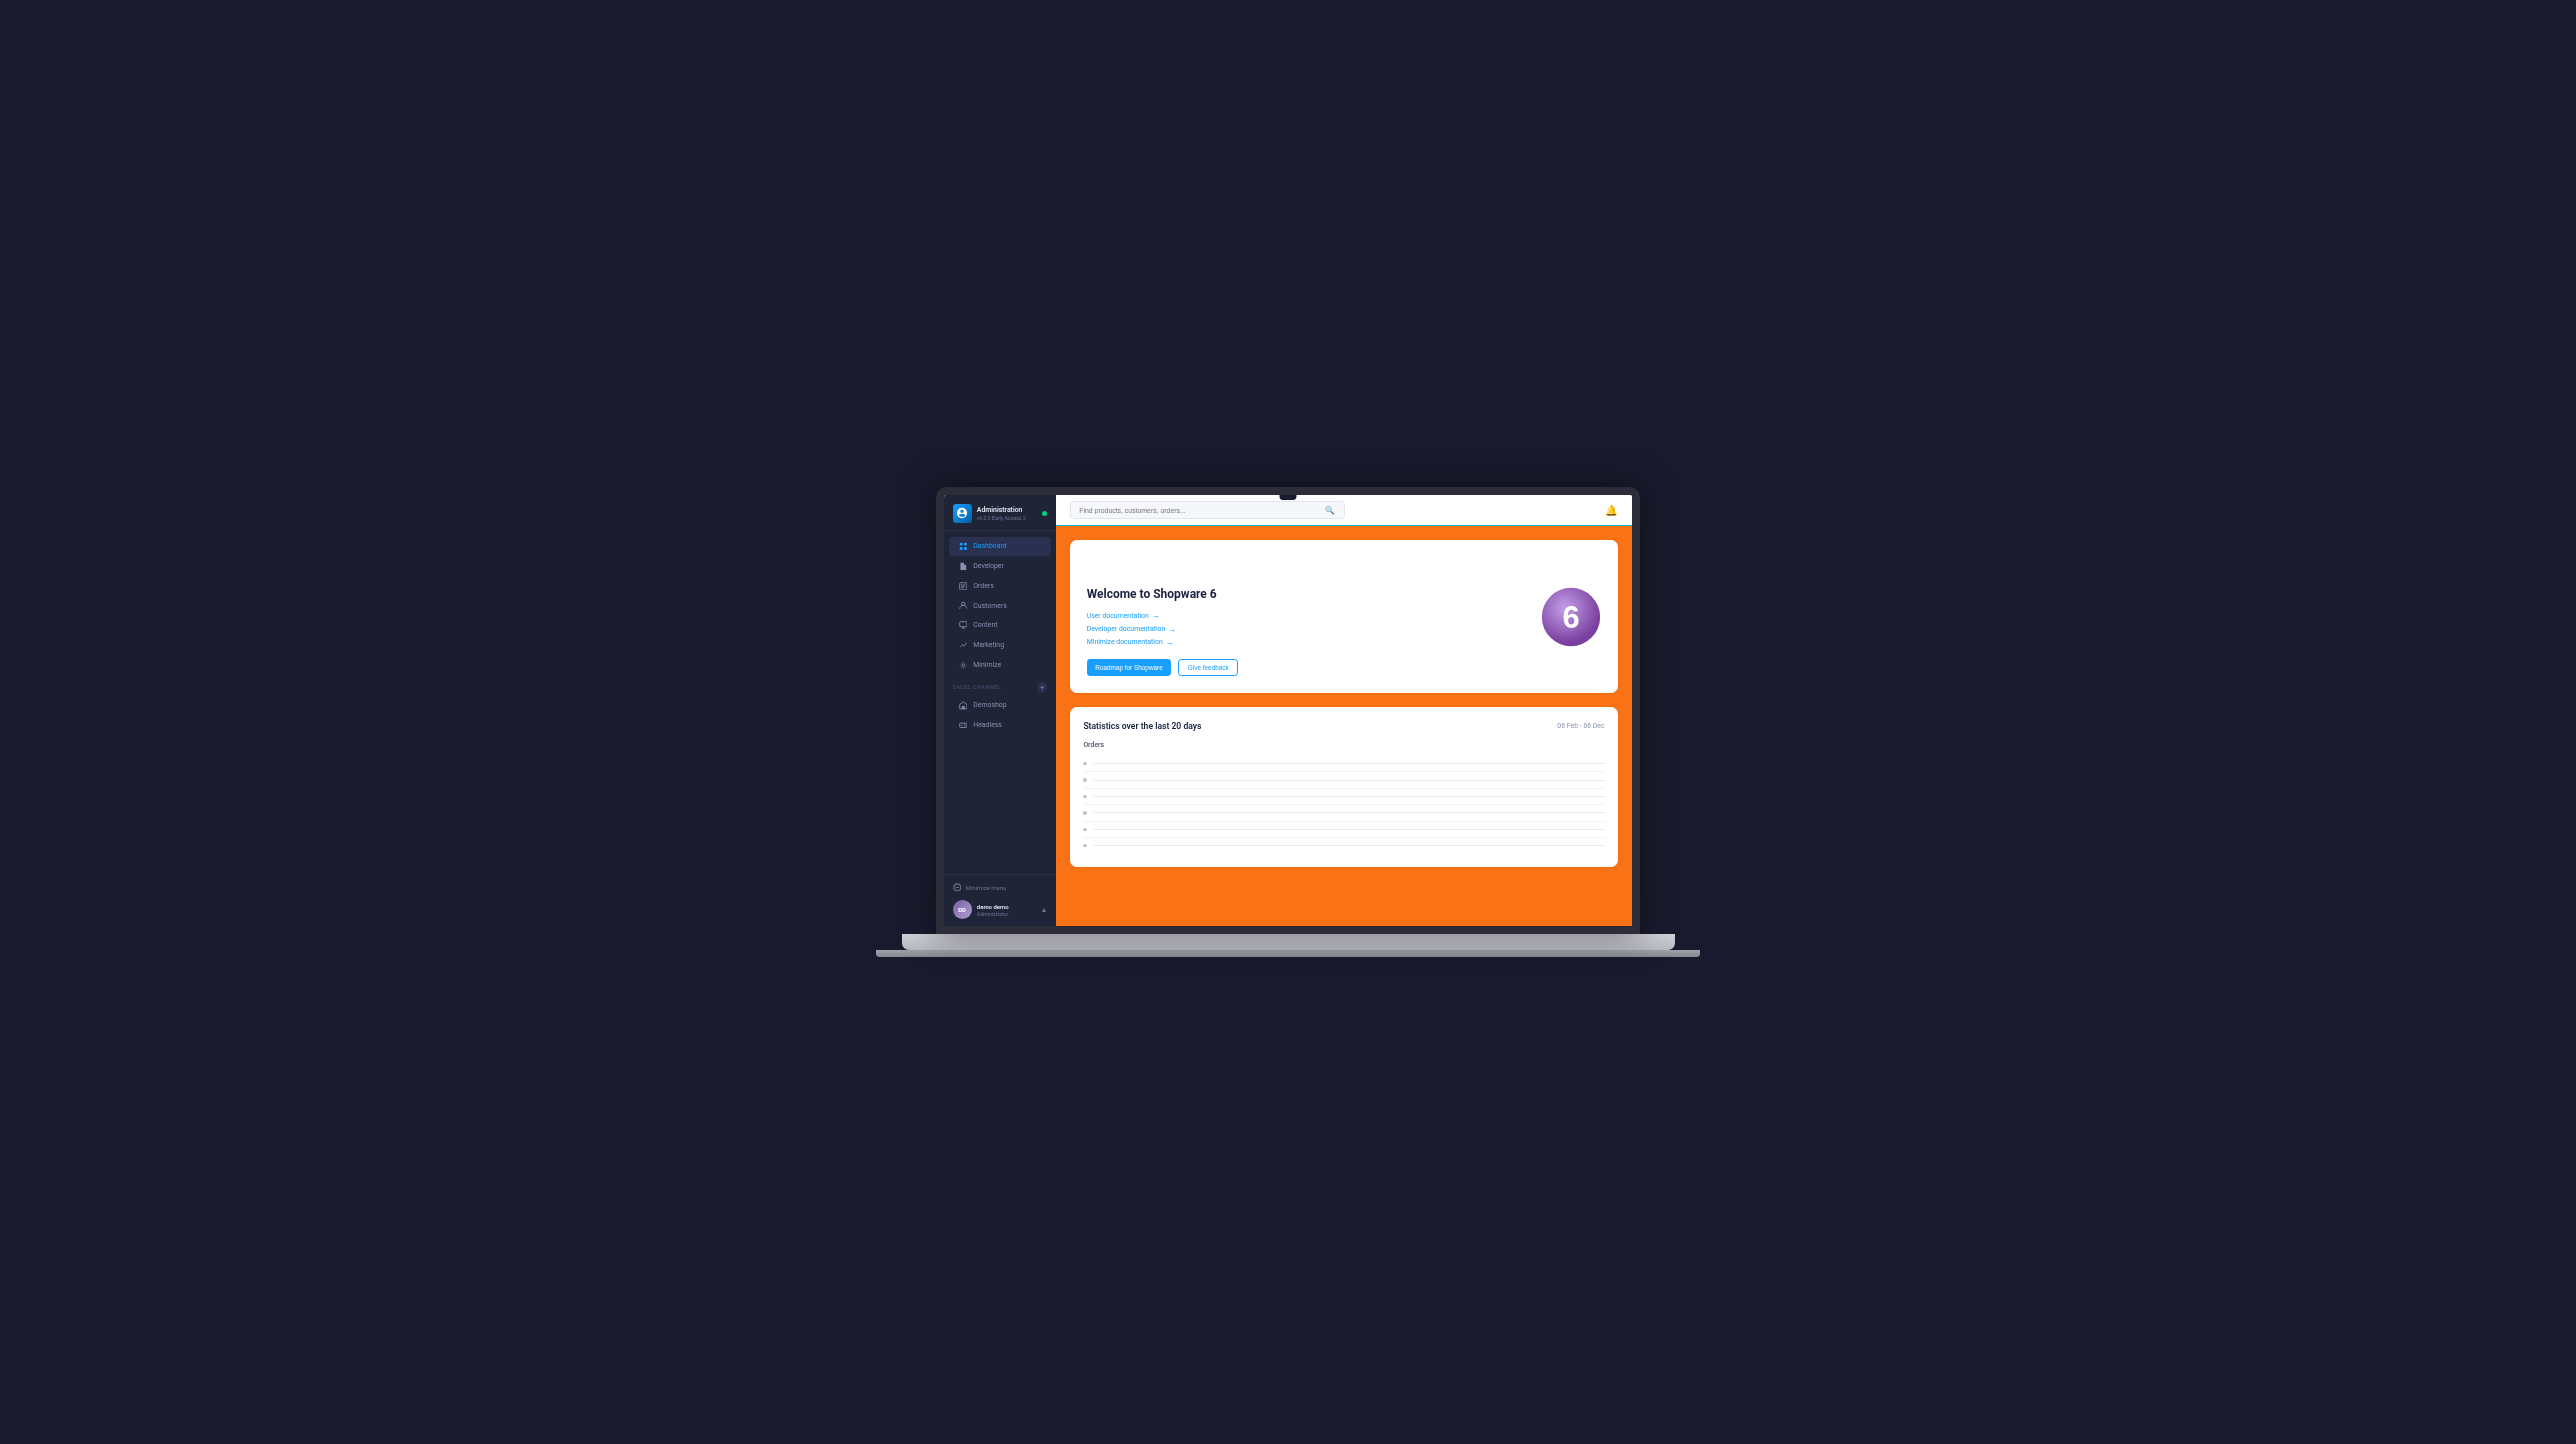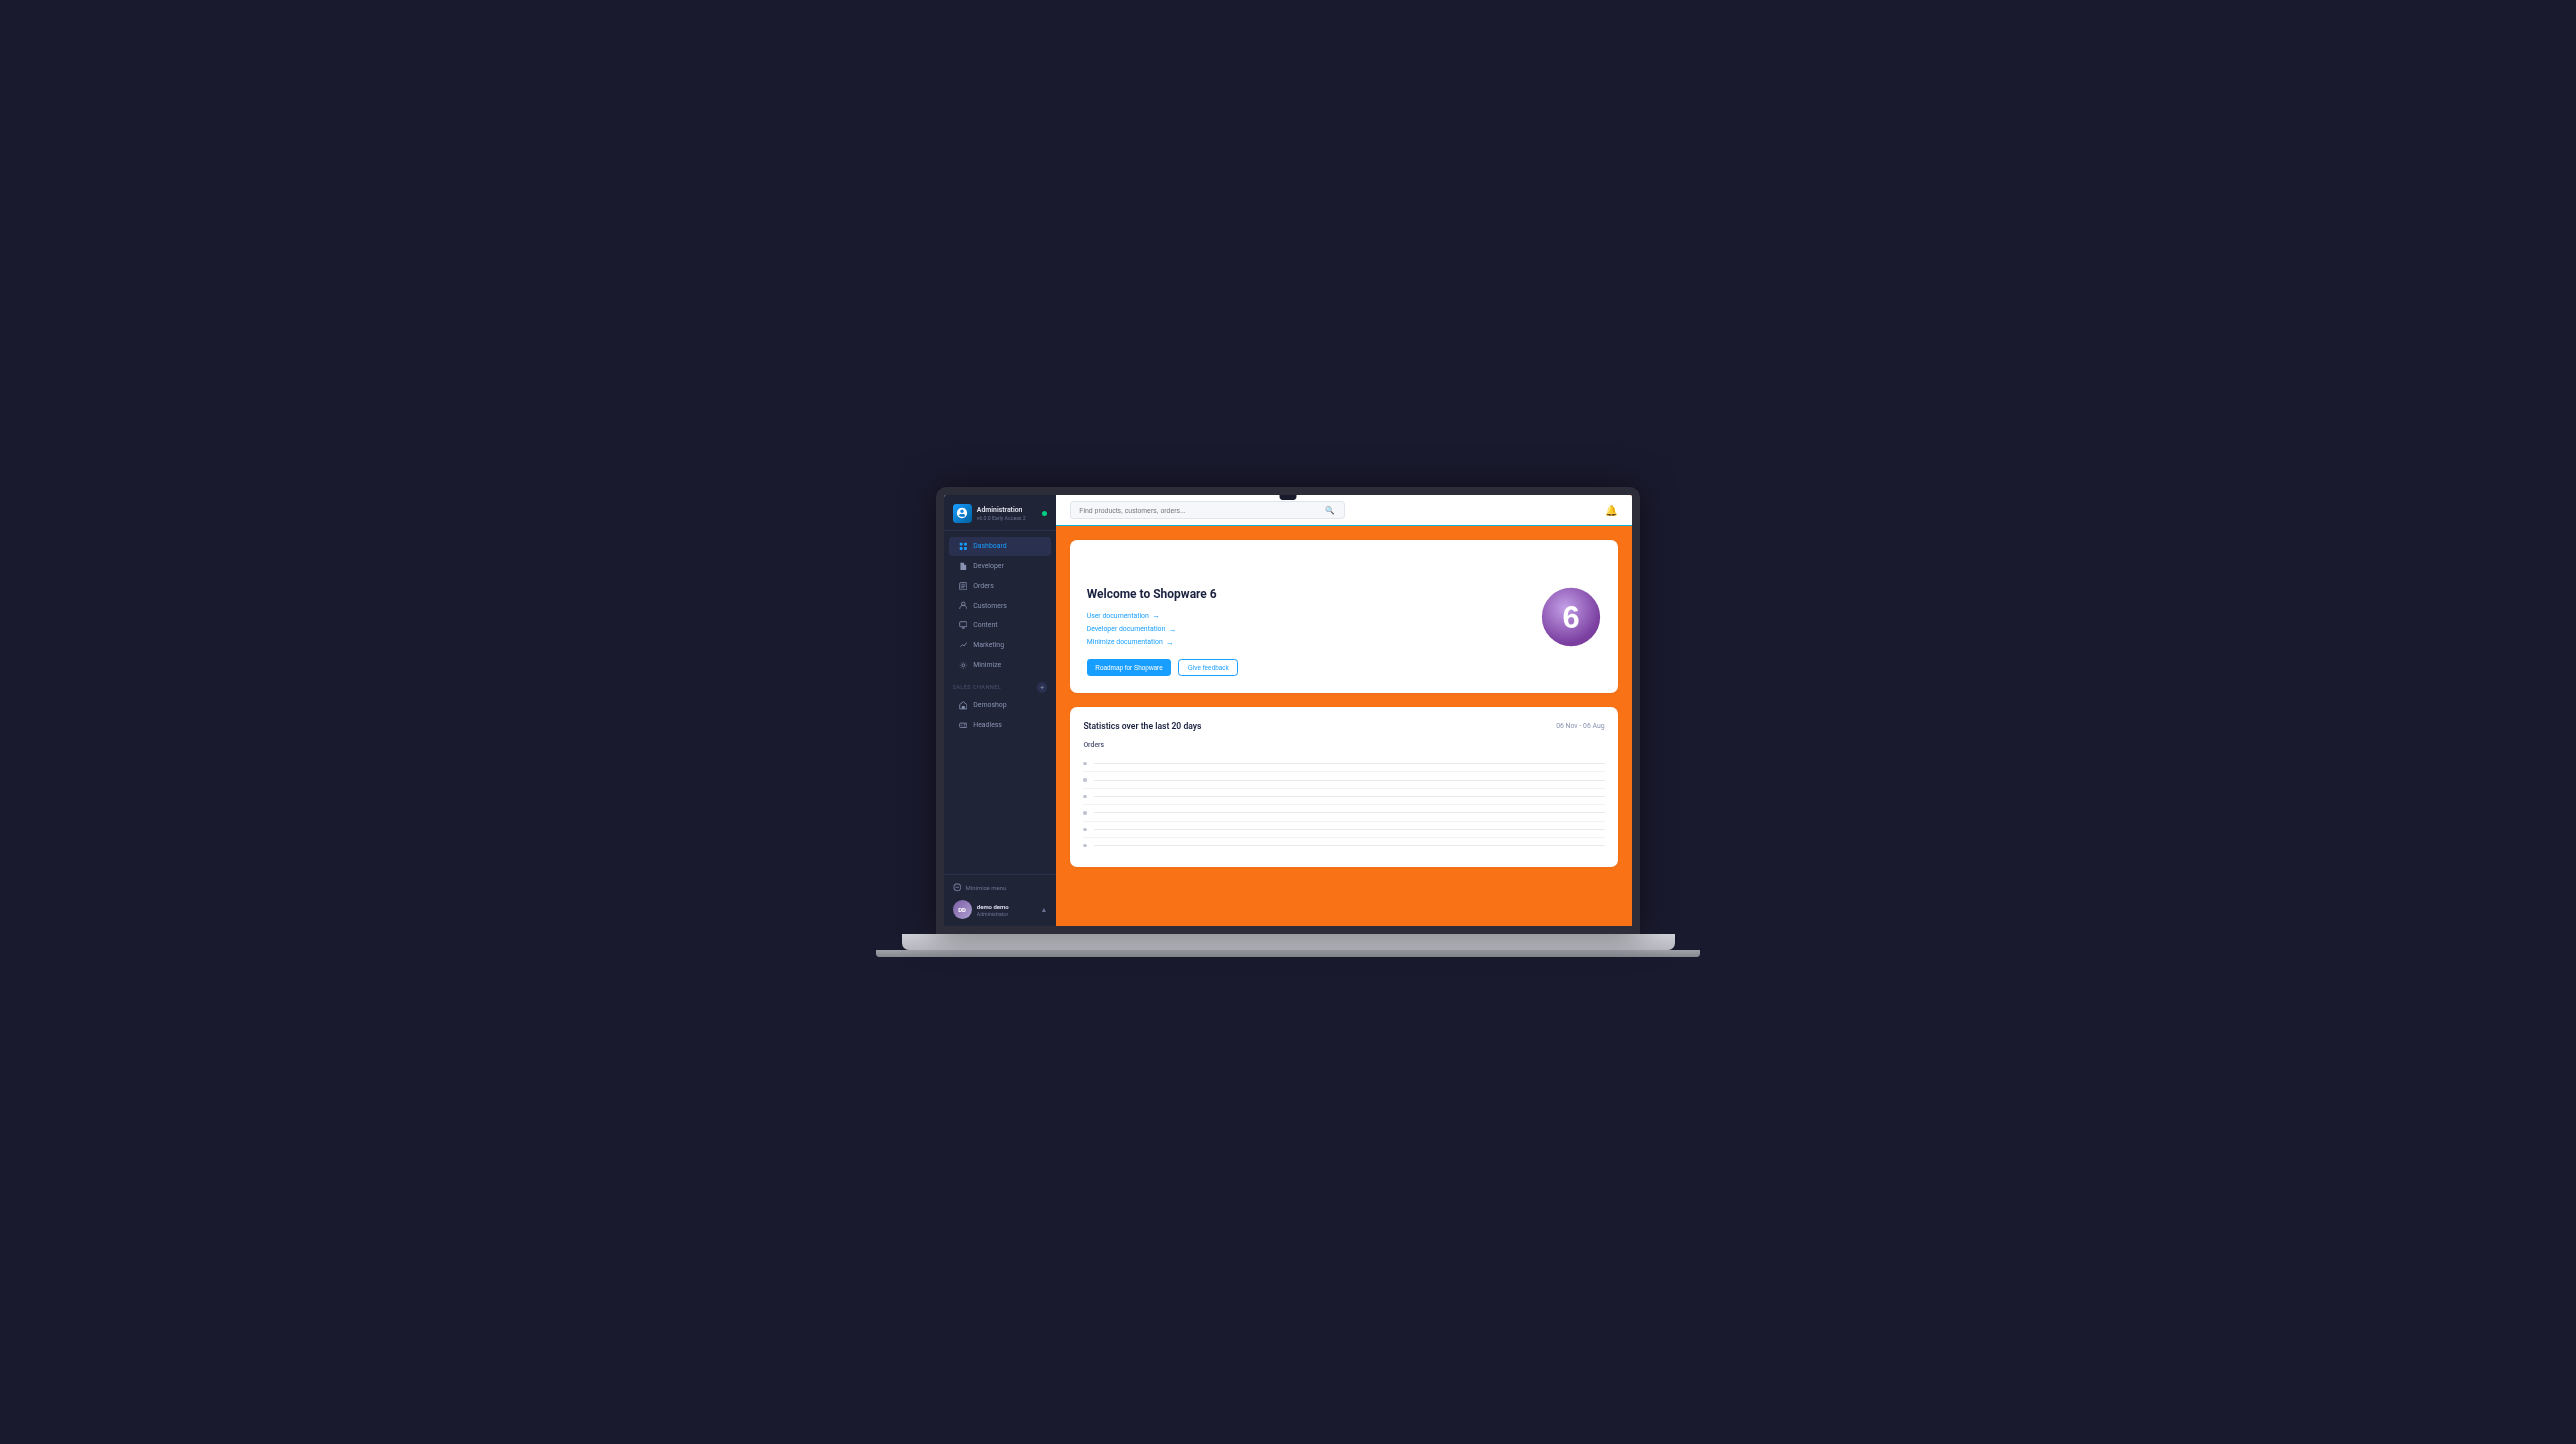--- a/index.html
+++ b/index.html
@@ -658,21 +658,21 @@
                 </defs>
                 <circle cx="35" cy="35" r="34" fill="url(#sw6grad)"></circle>
                 <text x="35" y="48" text-anchor="middle" font-size="36" font-weight="bold" fill="white" font-family="Arial">6</text>
               </svg>
             </div>
           </div>
 
           <div class="stats-section">
             <div class="stats-header">
               <div class="stats-title">Statistics over the last 20 days</div>
-              <div class="stats-date-range">06 Nov - 06 Aug</div>
+              <div class="stats-date-range">06 Feb - 06 Dec</div>
             </div>
 
             <div class="orders-label">Orders</div>
 
             <div class="chart-rows">
               <div class="chart-row">
                 <div class="chart-dot"></div>
                 <div class="chart-line"></div>
               </div>
               <div class="chart-row">

